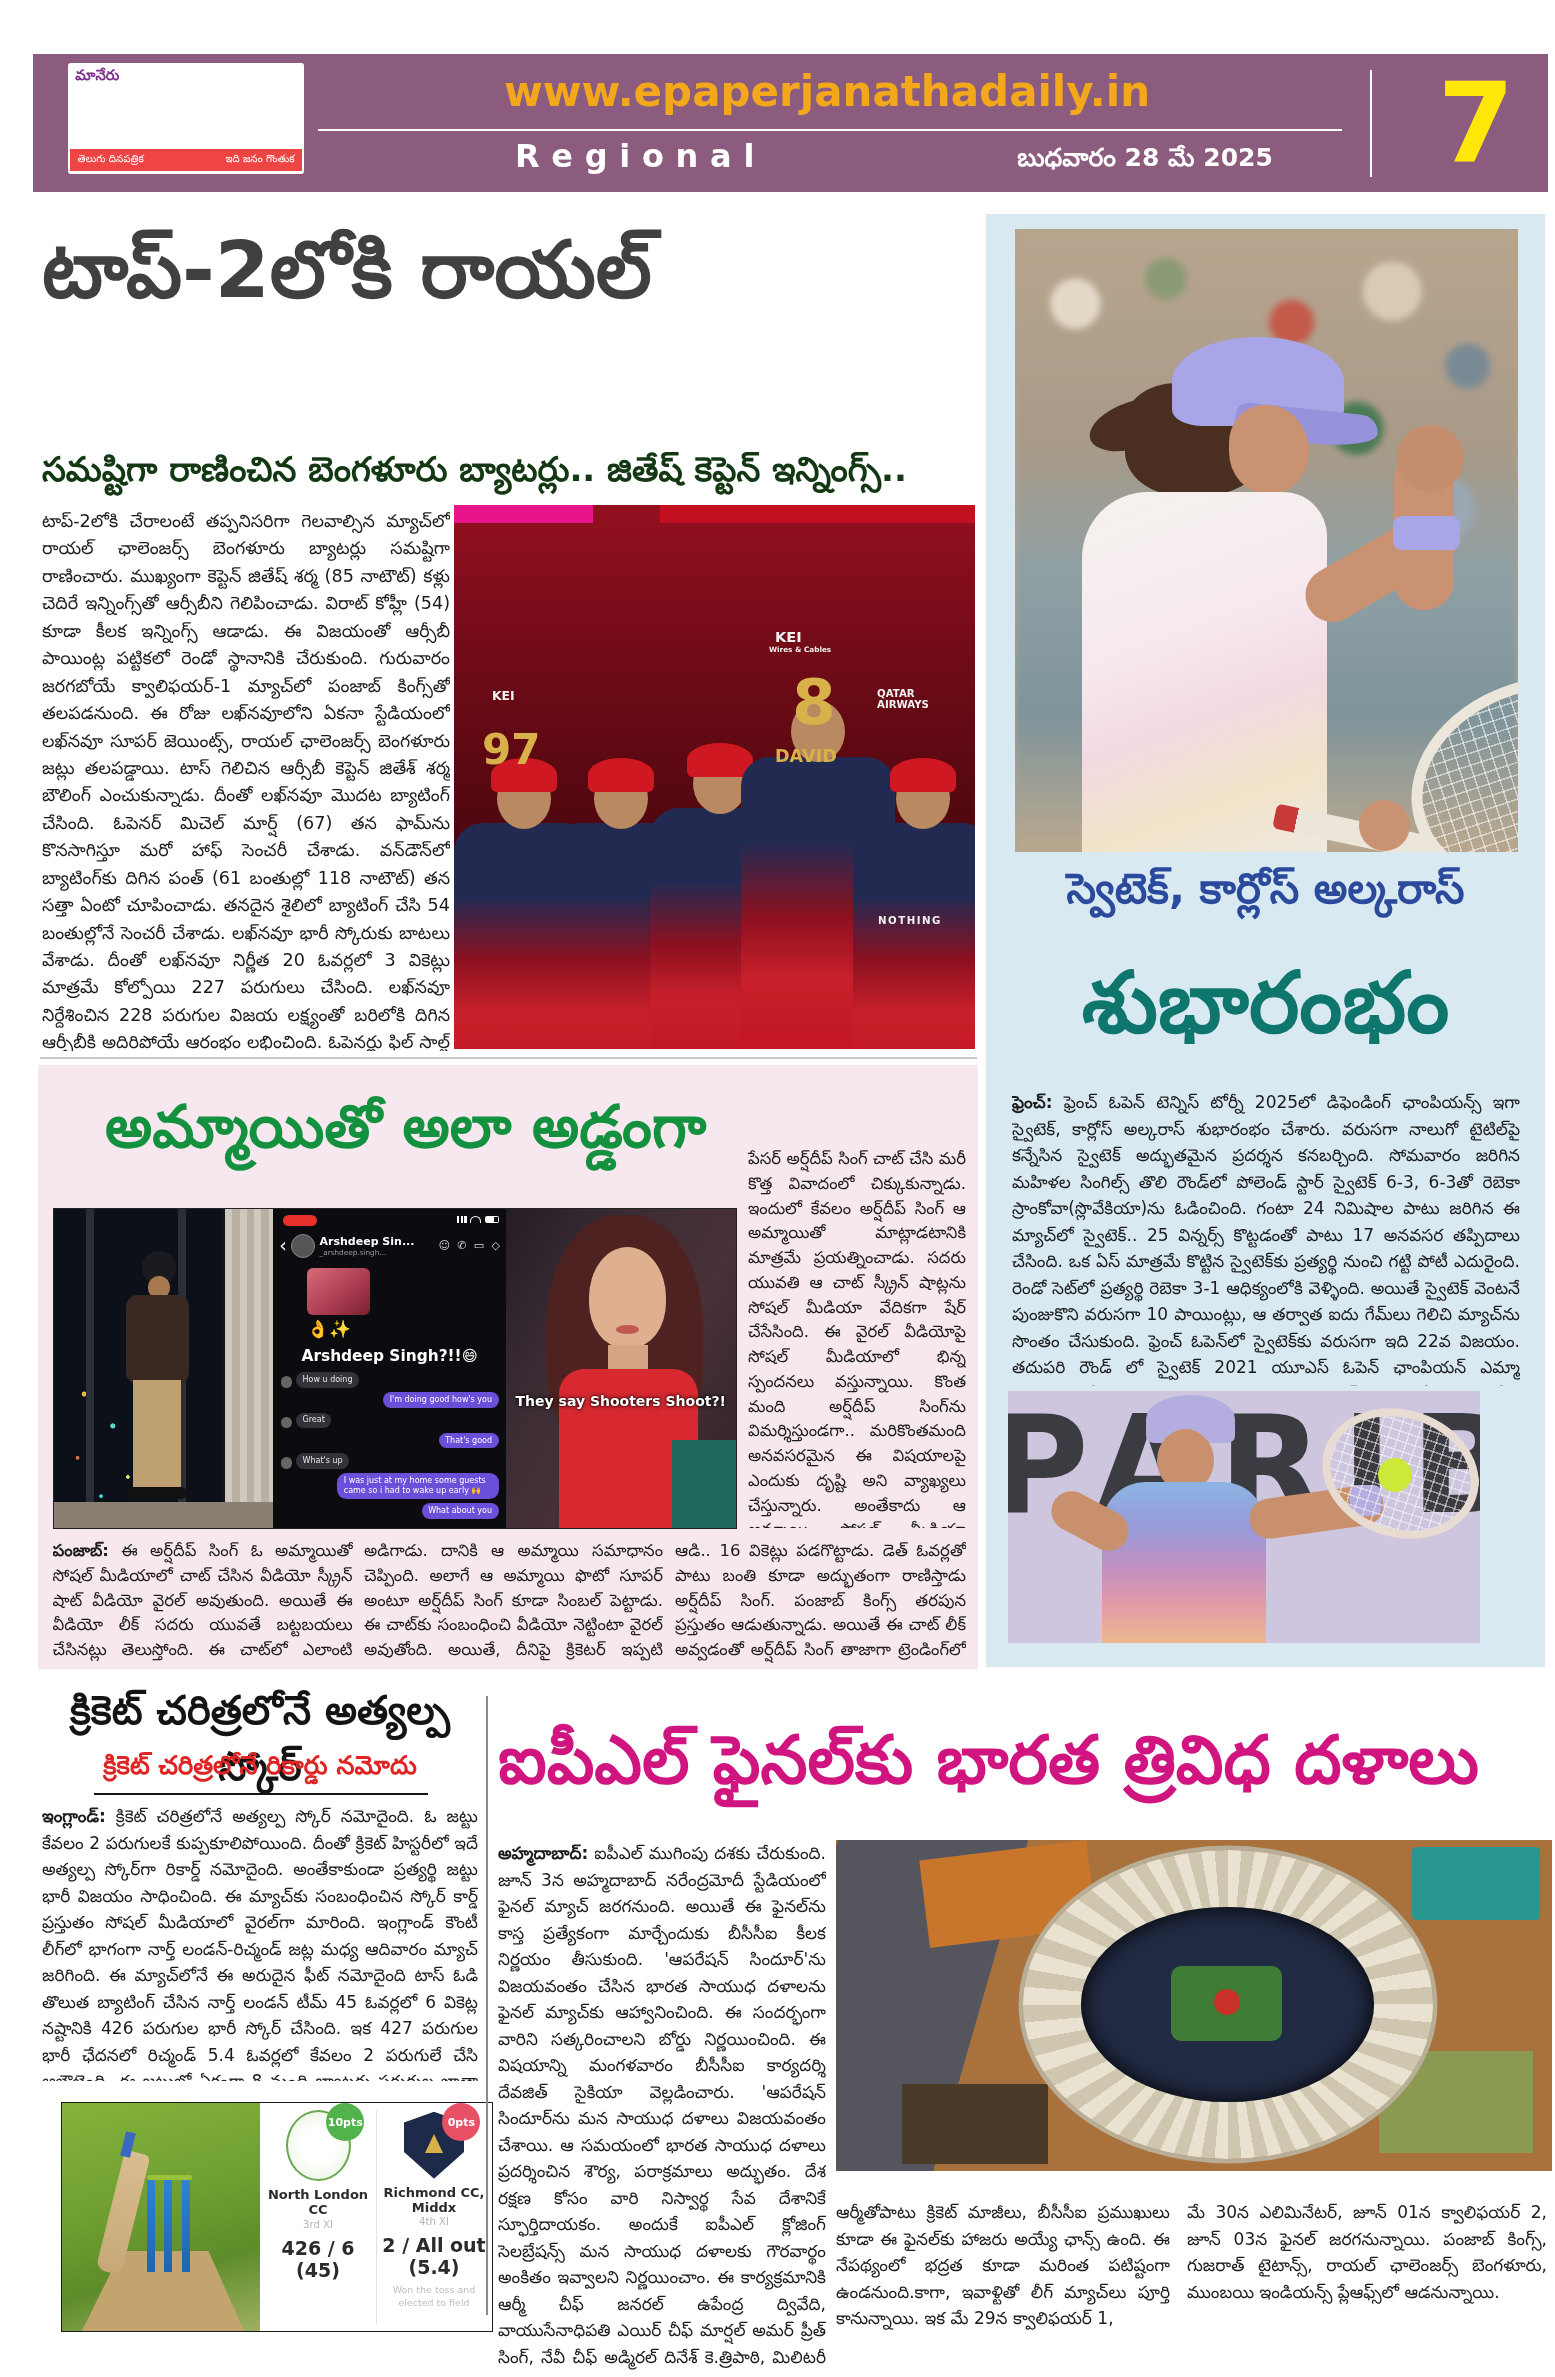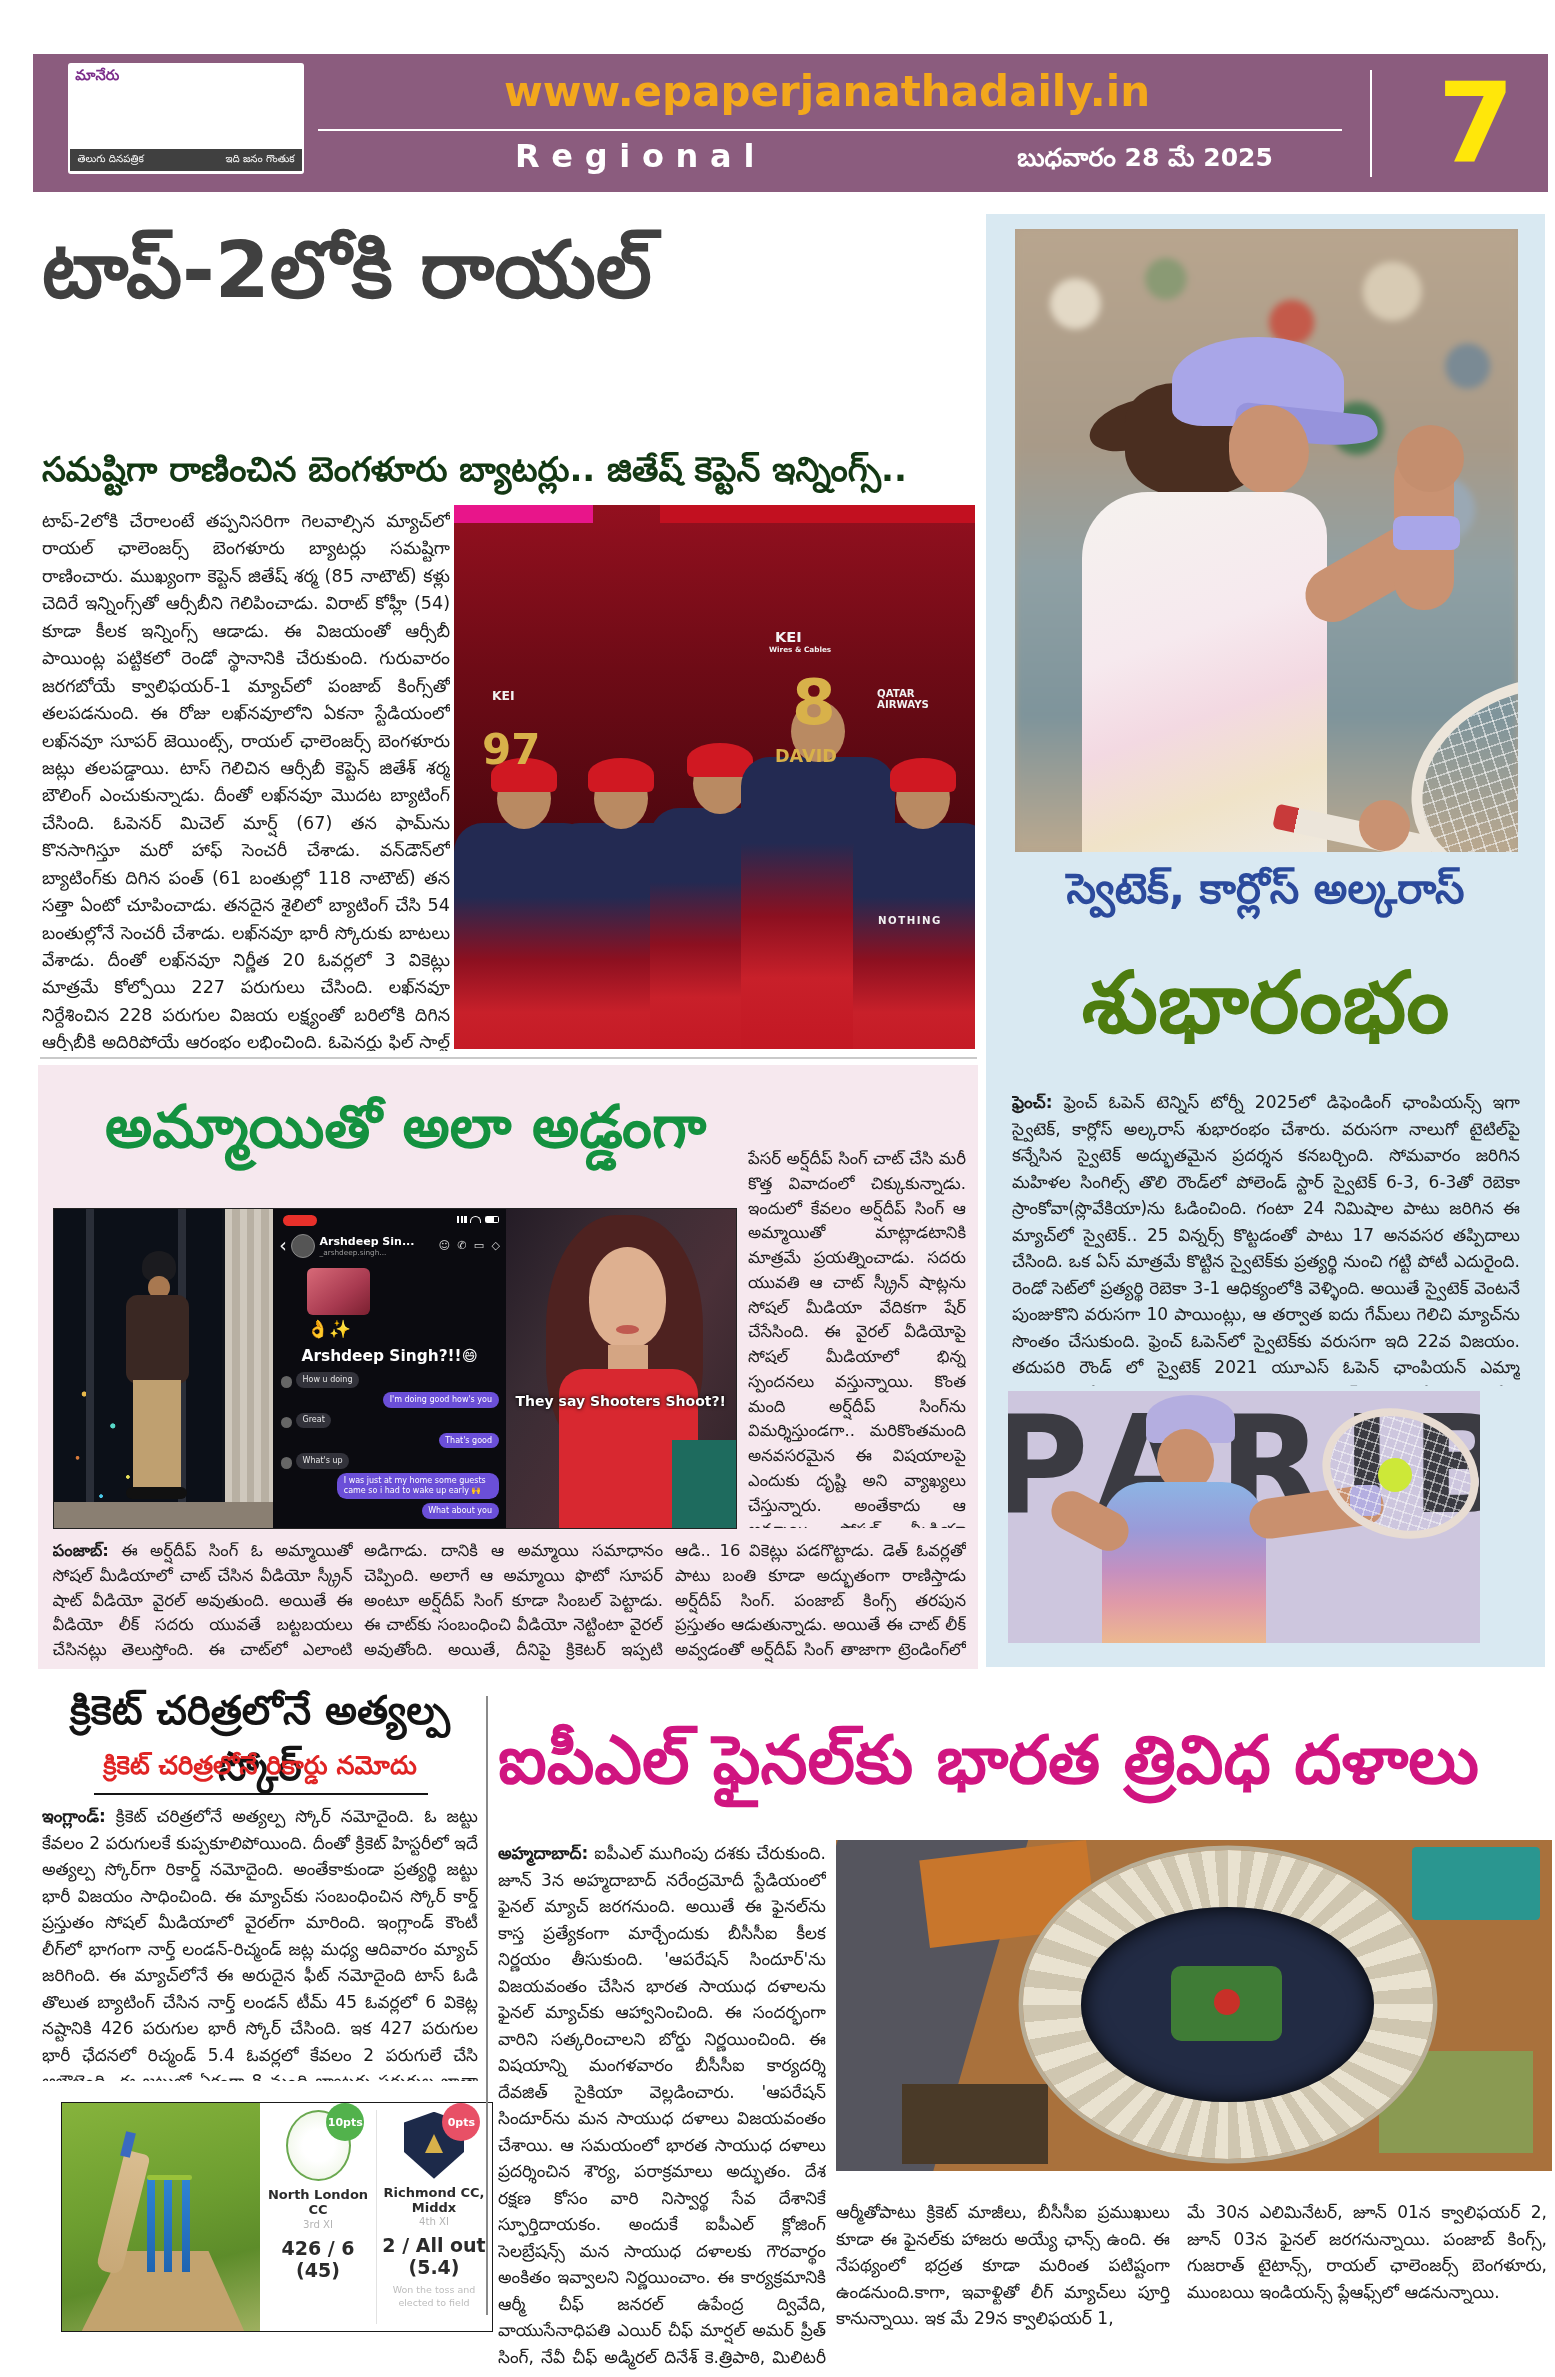--- a/index.html
+++ b/index.html
@@ -7,21 +7,21 @@
         font-family:"DejaVu Sans",sans-serif;overflow:hidden}
   .abs{position:absolute}
   .bodytext{font-size:17.6px;line-height:1.56;text-align:justify;color:#1b1b1b;overflow:hidden}
   .dateline{font-weight:bold}
 
   
   #mast{left:33px;top:54px;width:1515px;height:138px;background:#8b5c7e}
   #logo-box{left:35px;top:8.8px;width:236px;height:111px;background:#fff;border-radius:2.9px;overflow:hidden}
   #logo-top{left:7.3px;top:2.9px;font-size:14.6px;color:#7b2d8b;font-weight:bold}
   #logo-title{left:0;top:16px;width:100%;text-align:center;font-size:60px;font-weight:bold;color:#1b2f96;line-height:1.1}
-  #logo-strip{left:2.2px;right:2.2px;bottom:2.9px;height:22px;background:#404040;color:#fff;font-size:10.2px;
+  #logo-strip{left:2.2px;right:2.2px;bottom:2.9px;height:22px;background:#ef4444;color:#fff;font-size:10.2px;
               display:flex;justify-content:space-between;align-items:center;padding:0 7.3px}
   #site-url{left:278px;top:13px;width:1032px;text-align:center;font-size:42px;font-weight:bold;color:#f3a81c}
   #mast-hline{left:285px;top:75px;width:1024px;height:2.2px;background:#fff}
   #mast-section{left:344px;top:83px;width:527px;text-align:center;font-size:32px;font-weight:bold;color:#fff;letter-spacing:11.7px}
   #mast-date{left:918px;top:89px;width:388px;text-align:center;font-size:25px;font-weight:bold;color:#fff}
   #mast-vline{left:1337px;top:16px;width:2.2px;height:107px;background:#fff}
   #page-num{left:1357px;top:0;width:172px;height:138px;text-align:center;font-size:110px;font-weight:bold;color:#ffe70a;line-height:138px}
 
   
   #a1-headline{left:42px;top:214px;width:935px;font-size:79px;line-height:1.42;font-weight:bold;color:#404040}
@@ -130,21 +130,21 @@
   .t1-forearm{left:379px;top:220px;width:60px;height:161px;background:#c99272;border-radius:29px}
   .t1-fist{left:382px;top:196px;width:67px;height:67px;background:#c48e6e;border-radius:50%}
   .t1-wrist{left:378px;top:287px;width:67px;height:34px;background:#a9a6e8;border-radius:8.8px}
   .t1-rhead{left:394px;top:451px;width:241px;height:183px;border:11.7px solid #ece5da;border-radius:50%;transform:rotate(-18deg);
     background:repeating-linear-gradient(0deg,rgba(250,250,250,.55) 0 1.5px,transparent 1.5px 11.7px),
                repeating-linear-gradient(90deg,rgba(250,250,250,.55) 0 1.5px,transparent 1.5px 11.7px)}
   .t1-rhandle{left:258px;top:591px;width:161px;height:25px;background:linear-gradient(90deg,#c83a3a 0 22px,#ece5da 22px);border-radius:5.9px;transform:rotate(12deg)}
   .t1-hand2{left:344px;top:571px;width:51px;height:51px;background:#c99272;border-radius:50%}
 
   #t-head1{left:0;top:650px;width:100%;text-align:center;font-size:42px;font-weight:bold;color:#2b4a9c}
-  #t-head2{left:0;top:723px;width:100%;text-align:center;font-size:85px;font-weight:bold;color:#4d7c0f;line-height:1.55}
+  #t-head2{left:0;top:723px;width:100%;text-align:center;font-size:85px;font-weight:bold;color:#0f766e;line-height:1.55}
   #t-body{left:26px;top:875px;width:508px;height:297px;font-size:17px}
   #tennis-photo2{left:22px;top:1177px;width:472px;height:252px;overflow:hidden;background:#cdc6de}
   .p2-letters{left:-18.3px;top:-3.7px;font-size:135px;font-weight:bold;color:#3b3b42;letter-spacing:19px;white-space:nowrap}
   .p2-cap{left:138px;top:4.4px;width:89px;height:48px;background:#b4aee0;border-radius:50% 50% 7.3px 7.3px}
   .p2-face{left:149px;top:38px;width:57px;height:63px;background:#c9906e;border-radius:50%}
   .p2-torso{left:94px;top:91px;width:164px;height:161px;border-radius:44px 44px 0 0;
     background:linear-gradient(180deg,#8cb4e4 0%,#9a9ad8 30%,#c490c0 55%,#e09aa8 75%,#ecb890 100%)}
   .p2-armL{left:41px;top:110px;width:82px;height:40px;background:#c9906e;border-radius:22px;transform:rotate(28deg)}
   .p2-armR{left:241px;top:101px;width:135px;height:40px;background:#c9906e;border-radius:22px;transform:rotate(-8deg)}
   .p2-wrist{left:342px;top:94px;width:31px;height:31px;background:#b4aee0;border-radius:7.3px}

